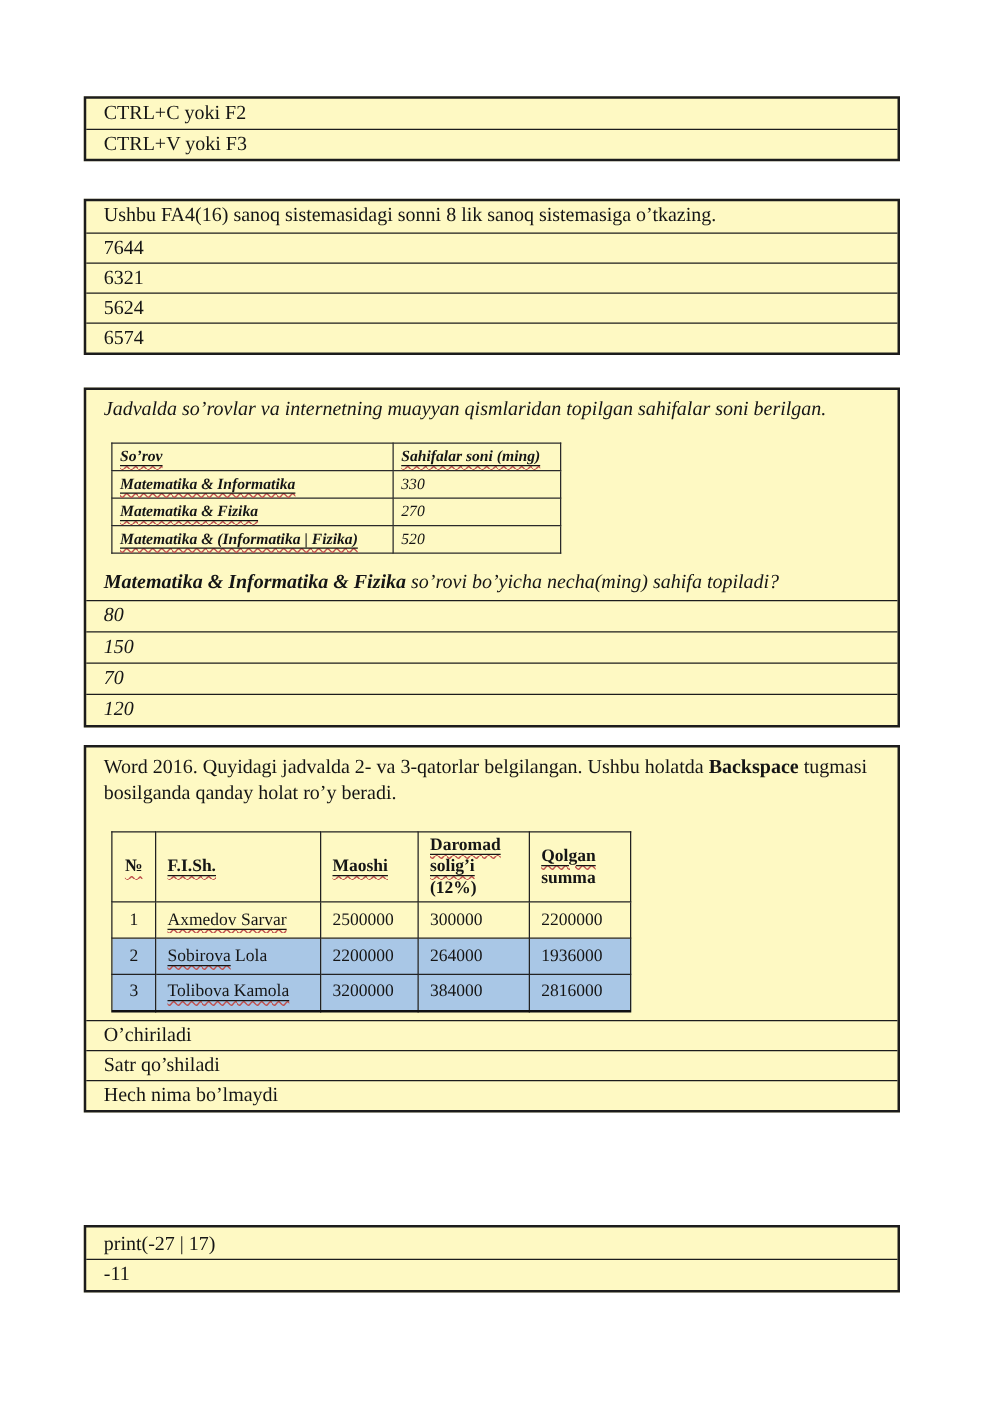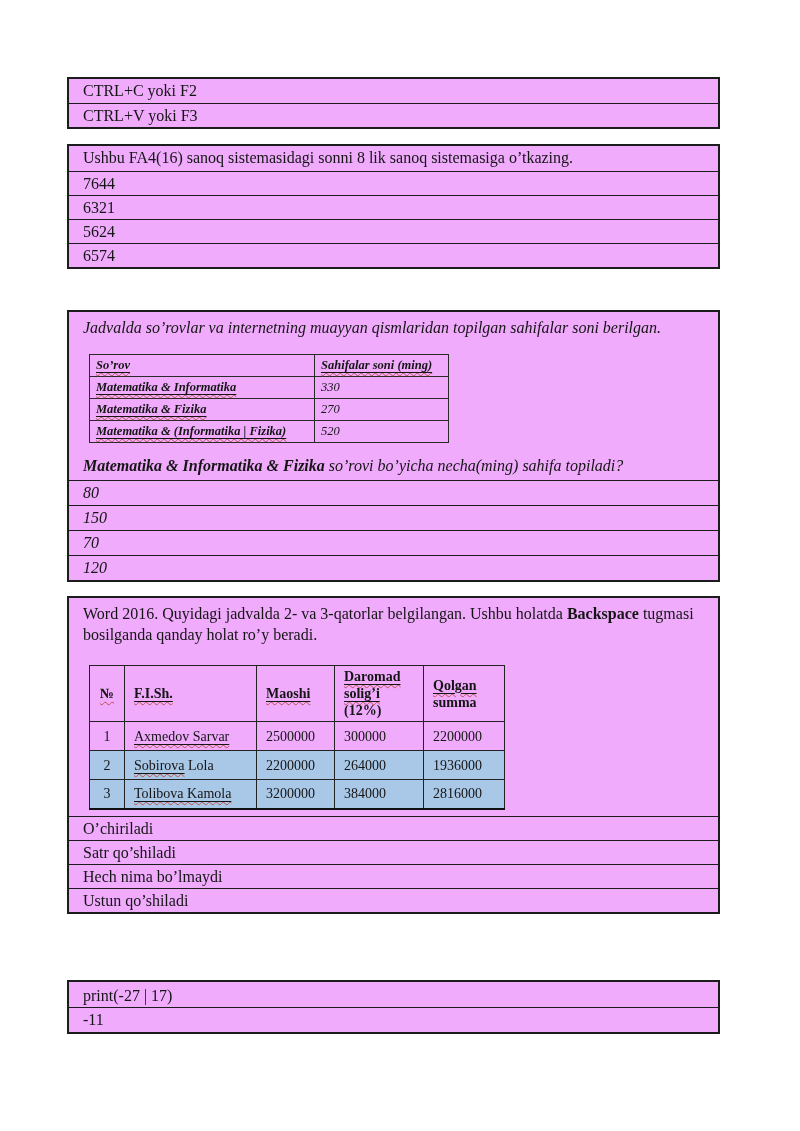--- a/index.html
+++ b/index.html
@@ -8,21 +8,21 @@
     background:#ffffff;
     font-family:"Liberation Serif", serif;
     color:var(--txt,#151515);
     position:relative;
     overflow:hidden;
   }
   .otable {
     position:absolute; left:67px; width:653px;
     border:2px solid var(--brd,#1c1c1c);
     box-sizing:border-box;
-    background:#f0abfc;
+    background:#fef9c3;
   }
   .orow {
     border-top:1px solid var(--brd,#1c1c1c);
     box-sizing:border-box;
     height:24px;
     padding:1px 8px 0 14px;
     font-size:16px; line-height:21px;
     overflow:hidden;
   }
   .orow.tall { height:25px; }
@@ -80,21 +80,21 @@
   .word-table tr.hdr td { height:56px; font-weight:bold; line-height:17px; }
   .word-table tr.data td { height:29px; }
   .word-table .c-num { width:35px; text-align:center; padding-left:0; }
   .word-table .c-name { width:132px; }
   .word-table .c-salary { width:78px; }
   .word-table .c-tax { width:89px; }
   .word-table .c-remain { width:81px; }
   .word-table tr.selected td { background:var(--sel,#a9c7e6); }
 
   #t1 { top:77px; }
-  #t2 { top:144px; }
+  #t2 { top:159px; }
   #t3 { top:310px;font-style:italic; }
   #t4 { top:596px; }
   #t5 { top:980px; }
 </style>
 </head>
 <body>
 
 <div>
 
   <div class="otable" id="t1">
@@ -236,23 +236,20 @@
     </div>
     <div class="orow">
       <span>O’chiriladi</span>
     </div>
     <div class="orow">
       <span>Satr qo’shiladi</span>
     </div>
     <div class="orow">
       <span>Hech nima bo’lmaydi</span>
     </div>
-    <div class="orow">
-      <span>Ustun qo’shiladi</span>
-    </div>
   </div>
 
   <div class="otable" id="t5">
     <div class="qcell" style="padding-top:3px; padding-bottom:1px;">
       <p>print(-27 | 17)</p>
     </div>
     <div class="orow tall" style="border-top:1px solid var(--brd,#1c1c1c);">
       <span>-11</span>
     </div>
   </div>

